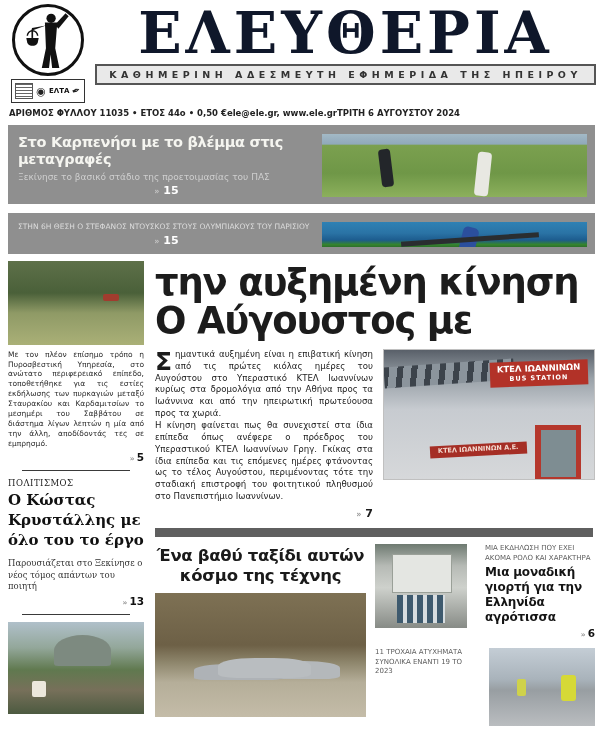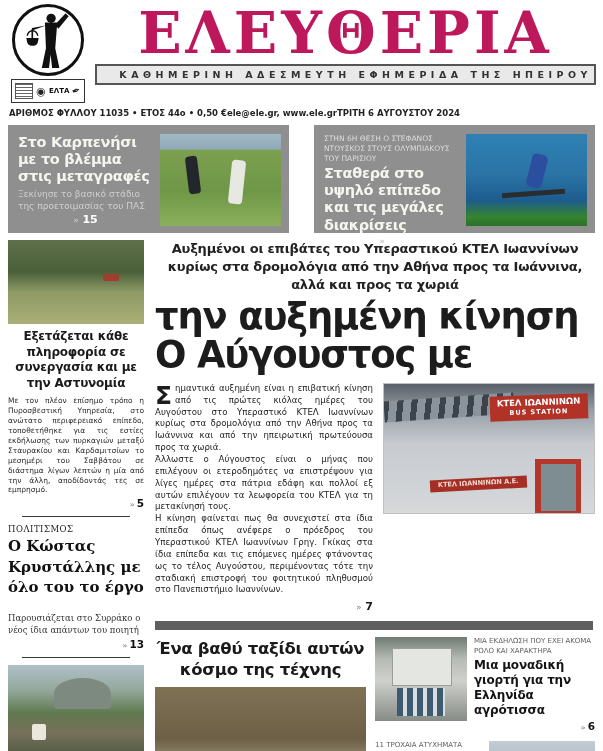--- a/index.html
+++ b/index.html
@@ -10,26 +10,26 @@
   .masthead { padding:4px 7px 0 7px; }
   .mast-top { display:flex; gap:6px; }
   .logo-col { width:82px; flex:none; display:flex; flex-direction:column; align-items:center; }
   .logo-circle { width:72px; height:72px; border-radius:50%; border:3px solid #111; display:flex; align-items:center; justify-content:center; overflow:hidden; background:#fff; }
   .stamp-box { width:74px; height:24px; border:1px solid #333; margin-top:3px; display:flex; align-items:center; justify-content:space-evenly; }
   .stamp-lines { width:18px; height:16px; border:1px solid #555; background:repeating-linear-gradient(180deg,#666 0 1px,#fff 1px 3px); }
   .stamp-circle { font-size:11px; color:#222; line-height:1; }
   .stamp-elta { font-size:7px; font-weight:bold; color:#111; }
   .stamp-pen { font-size:10px; color:#222; transform:rotate(-20deg); line-height:1; }
   .title-col { flex:1; min-width:0; }
-  .paper-title { font-family:"DejaVu Serif", serif; font-weight:bold; font-size:57px; line-height:1.02; text-align:center; letter-spacing:4px; color:#be185d; white-space:nowrap; }
-  .subtitle-bar { border:2px solid #555; background:#e9e9e9; margin-top:2px; padding:3px 2px; text-align:right; font-size:9.5px; font-weight:bold; letter-spacing:4.5px; color:#333; white-space:nowrap; overflow:hidden; }
+  .paper-title { font-family:"DejaVu Serif", serif; font-weight:bold; font-size:57px; line-height:1.02; text-align:center; letter-spacing:4px; color:#0f172a; white-space:nowrap; }
+  .subtitle-bar { border:2px solid #555; background:#e9e9e9; margin-top:2px; padding:3px 2px; text-align:center; font-size:9.5px; font-weight:bold; letter-spacing:4.5px; color:#333; white-space:nowrap; overflow:hidden; }
   .info-row { display:flex; justify-content:flex-start; align-items:center; font-size:8.5px; font-weight:bold; color:#222; padding:5px 2px 4px 2px; }
 
   
-  .top-boxes { display:flex; gap:25px; padding:3px 8px 5px 8px; }
+  .top-boxes { display:flex; gap:9px; padding:3px 8px 5px 8px;flex-direction:column; }
   .top-box { flex:1; background:#8f8f8f; height:108px; display:flex; gap:7px; padding:9px 8px 7px 10px; }
   .tb-text { flex:1.12; min-width:0; display:flex; flex-direction:column; }
   .tb-head { color:#f5f5f0; font-weight:bold; font-size:14.5px; line-height:1.18; letter-spacing:-0.3px; }
   .tb-sub { color:#cfcfcf; font-size:9px; line-height:1.3; margin-top:4px; }
   .tb-kicker { color:#dcdcdc; font-size:7.5px; line-height:1.3; margin-bottom:2px; }
   .tb-page { margin-top:auto; text-align:center; color:#fff; font-weight:bold; font-size:11px; }
   .tb-page .arr { color:#c4c4c4; font-size:8px; }
   .tb-img { flex:1; min-width:0; }
 
   
@@ -64,21 +64,21 @@
   
   .main { display:flex; gap:11px; padding:2px 8px 0 8px; }
   .sidebar { width:136px; flex:none; }
   .sb-img { height:84px; margin-bottom:5px; }
   .sb-h { font-size:12px; font-weight:bold; text-align:center; line-height:1.3; letter-spacing:-0.2px; margin-bottom:5px; }
   .sb-body { font-size:7.5px; line-height:1.32; text-align:justify; color:#2a2a2a; }
   .pageref { text-align:right; font-weight:bold; font-size:10.5px; color:#111; margin-top:2px; }
   .pageref .arr { color:#9a9a9a; font-size:7.5px; margin-right:2px; }
   .sb-divider { border-top:1.5px solid #3a3a3a; margin:7px 14px; }
   .sb-section { font-family:"DejaVu Serif", serif; font-size:8.5px; color:#222; letter-spacing:0.5px; margin-bottom:2px; }
-  .sb-h-serif { font-family:"DejaVu Serif", serif; font-size:15px; font-weight:bold; line-height:1.35; color:#111; margin-bottom:16px; }
+  .sb-h-serif { font-family:"DejaVu Serif", serif; font-size:15px; font-weight:bold; line-height:1.35; color:#111; margin-bottom:8px; }
   .sb-sub-serif { font-family:"DejaVu Serif", serif; font-size:8.5px; color:#333; line-height:1.35; }
   .sb-img3 { height:92px; margin-bottom:6px; }
 
   
   .lead-col { flex:1; min-width:0; display:flex; flex-direction:column; }
   .lead-kicker { font-size:13px; font-weight:bold; text-align:center; line-height:1.4; letter-spacing:-0.2px; color:#222; }
   .lead-headline { font-weight:bold; font-size:37px; letter-spacing:-1.2px; line-height:1.03; color:#1c1c1c; margin:3px 0 9px 0; }
   .lead-headline div { white-space:nowrap; }
   .lead-content { display:flex; gap:10px; }
   .lead-body { flex:1; min-width:0; font-size:8.6px; line-height:1.38; text-align:justify; color:#1c1c1c; }
@@ -91,21 +91,21 @@
   .section-bar { height:9px; background:#5f5f5f; margin:7px 2px 7px 0; }
 
   
   .bottom-row { display:flex; gap:9px; flex:1; }
   .mid-col { flex:1; min-width:0; }
   .mid-h { font-size:16.5px; font-weight:bold; text-align:center; line-height:1.22; letter-spacing:-0.3px; margin:2px 0 7px 0; }
   .art-wrap { position:relative; height:212px; }
   .art-main { height:124px; }
 
   .right-col { width:220px; flex:none; }
-  .rs { display:flex; gap:7px; margin-bottom:9px; }
+  .rs { display:flex; gap:18px; margin-bottom:9px; }
   .rs-imgL { width:92px; height:84px; flex:none; }
   .rs-imgR { width:106px; height:78px; flex:none; }
   .rs-text { flex:1; min-width:0; display:flex; flex-direction:column; }
   .rs-kicker { font-size:7px; color:#5c5c5c; line-height:1.35; margin-bottom:2px; }
   .rs-h { font-size:12px; font-weight:bold; line-height:1.25; letter-spacing:-0.2px; color:#141414; }
 </style>
 </head>
 <body>
 
 <div class="page">
@@ -150,75 +150,71 @@
         <div class="tb-sub">Ξεκίνησε το βασικό στάδιο της προετοιμασίας του ΠΑΣ</div>
         <div class="tb-page"><span class="arr">»</span> <span>15</span></div>
       </div>
       <div class="tb-img">
         <div class="photo ph-football"></div>
       </div>
     </div>
     <div class="top-box">
       <div class="tb-text">
         <div class="tb-kicker">ΣΤΗΝ 6Η ΘΕΣΗ Ο ΣΤΕΦΑΝΟΣ ΝΤΟΥΣΚΟΣ ΣΤΟΥΣ ΟΛΥΜΠΙΑΚΟΥΣ ΤΟΥ ΠΑΡΙΣΙΟΥ</div>
-        <div class="tb-head">Σταθερά στο υψηλό επίπεδο και τις μεγάλες διακρίσεις</div>
         <div class="tb-page"><span class="arr">»</span> <span>15</span></div>
       </div>
       <div class="tb-img">
         <div class="photo ph-rower"></div>
       </div>
     </div>
   </div>
 
   <div class="main">
 
     <div class="sidebar">
 
       <div>
         <div class="sb-img">
           <div class="photo ph-fire-field"></div>
         </div>
-        <div class="sb-h">Εξετάζεται κάθε πληροφορία σε συνεργασία και με την Αστυνομία</div>
         <div class="sb-body">Με τον πλέον επίσημο τρόπο η Πυροσβεστική Υπηρεσία, στο ανώτατο περιφερειακό επίπεδο, τοποθετήθηκε για τις εστίες εκδήλωσης των πυρκαγιών μεταξύ Σταυρακίου και Καρδαμιτσίων το μεσημέρι του Σαββάτου σε διάστημα λίγων λεπτών η μία από την άλλη, αποδίδοντάς τες σε εμπρησμό.</div>
         <div class="pageref"><span class="arr">»</span><span>5</span></div>
       </div>
 
       <div class="sb-divider"></div>
 
       <div>
         <div class="sb-section">ΠΟΛΙΤΙΣΜΟΣ</div>
         <div class="sb-h-serif">Ο Κώστας Κρυστάλλης με όλο του το έργο</div>
-        <div class="sb-sub-serif">Παρουσιάζεται στο Συρράκο ο νέος ίδια απάντων του ποιητή</div>
+        <div class="sb-sub-serif">Παρουσιάζεται στο Ξεκίνησε ο νέος τόμος απάντων του ποιητή</div>
         <div class="pageref"><span class="arr">»</span><span>13</span></div>
       </div>
 
       <div class="sb-divider"></div>
 
       <div>
         <div class="sb-img3">
           <div class="photo ph-village"></div>
         </div>
 
       </div>
 
     </div>
 
     <div class="lead-col">
 
-      <div class="lead-kicker">Αυξημένοι οι επιβάτες του Υπεραστικού ΚΤΕΛ Ιωαννίνων κυρίως στα δρομολόγια από την Αθήνα προς τα Ιωάννινα, αλλά και προς τα χωριά</div>
 
       <div class="lead-headline">
         <div>την αυξημένη κίνηση</div>
         <div>Ο Αύγουστος με</div>
       </div>
 
       <div class="lead-content">
         <div class="lead-body">
           <p><span class="dropcap">Σ</span><span>ημαντικά αυξημένη είναι η επιβατική κίνηση από τις πρώτες κιόλας ημέρες του Αυγούστου στο Υπεραστικό ΚΤΕΛ Ιωαννίνων κυρίως στα δρομολόγια από την Αθήνα προς τα Ιωάννινα και από την ηπειρωτική πρωτεύουσα προς τα χωριά.</span></p>
-          <p>Άλλωστε ο Αύγουστος είναι ο μήνας που επιλέγουν οι ετεροδημότες να επιστρέψουν για λίγες ημέρες στα πάτρια εδάφη και πολλοί εξ αυτών επιλέγουν τα λεωφορεία του ΚΤΕΛ για τη μετακίνησή τους.</p>
           <p>Η κίνηση φαίνεται πως θα συνεχιστεί στα ίδια επίπεδα όπως ανέφερε ο πρόεδρος του Υπεραστικού ΚΤΕΛ Ιωαννίνων Γρηγ. Γκίκας στα ίδια επίπεδα και τις επόμενες ημέρες φτάνοντας ως το τέλος Αυγούστου, περιμένοντας τότε την σταδιακή επιστροφή του φοιτητικού πληθυσμού στο Πανεπιστήμιο Ιωαννίνων.</p>
           <div class="lead-page"><span class="arr">»</span> <span>7</span></div>
         </div>
         <div class="lead-img">
           <div class="photo ph-ktel">
             <div class="ktel-roof"></div>
             <div class="ktel-sign-top">
               <div>ΚΤΕΛ ΙΩΑΝΝΙΝΩΝ</div>
               <small>BUS STATION</small>
             </div>

